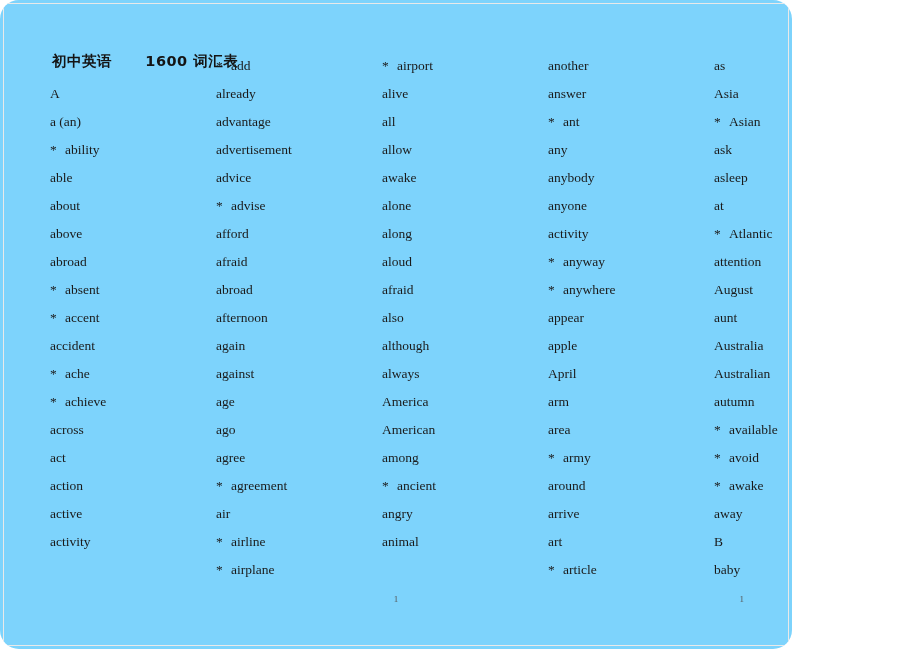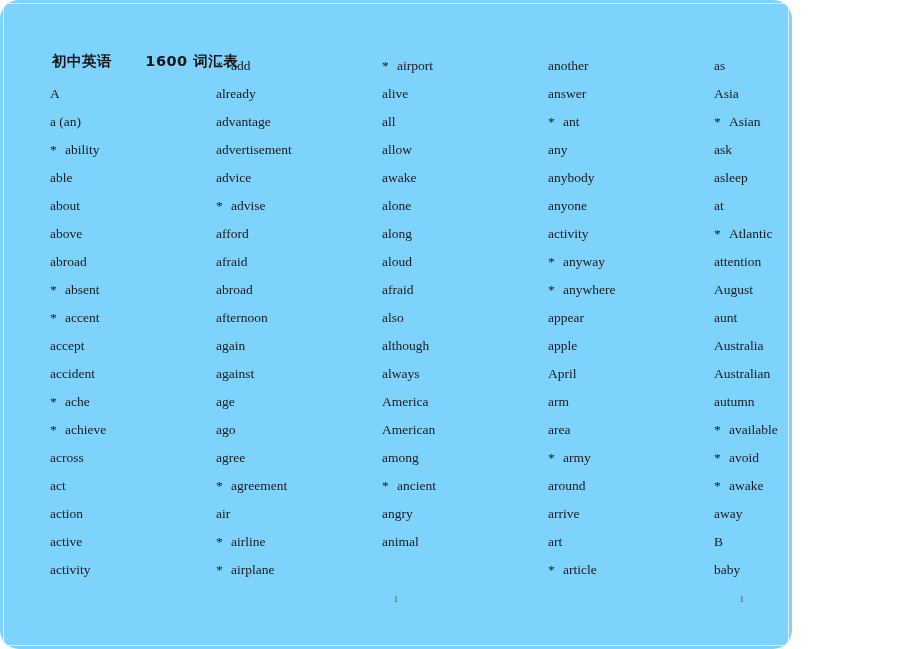--- a/index.html
+++ b/index.html
@@ -125,21 +125,20 @@
   <div class="word-column offset-first">
         <div class="word-item no-star letter"><span class="label">A</span></div>
         <div class="word-item no-star"><span class="label">a (an)</span></div>
         <div class="word-item"><span class="star">*</span><span class="label">ability</span></div>
         <div class="word-item no-star"><span class="label">able</span></div>
         <div class="word-item no-star"><span class="label">about</span></div>
         <div class="word-item no-star"><span class="label">above</span></div>
         <div class="word-item no-star"><span class="label">abroad</span></div>
         <div class="word-item"><span class="star">*</span><span class="label">absent</span></div>
         <div class="word-item"><span class="star">*</span><span class="label">accent</span></div>
-        <div class="word-item no-star"><span class="label">accept</span></div>
         <div class="word-item no-star"><span class="label">accident</span></div>
         <div class="word-item"><span class="star">*</span><span class="label">ache</span></div>
         <div class="word-item"><span class="star">*</span><span class="label">achieve</span></div>
         <div class="word-item no-star"><span class="label">across</span></div>
         <div class="word-item no-star"><span class="label">act</span></div>
         <div class="word-item no-star"><span class="label">action</span></div>
         <div class="word-item no-star"><span class="label">active</span></div>
         <div class="word-item no-star"><span class="label">activity</span></div>
       </div>
       <div class="word-column">

